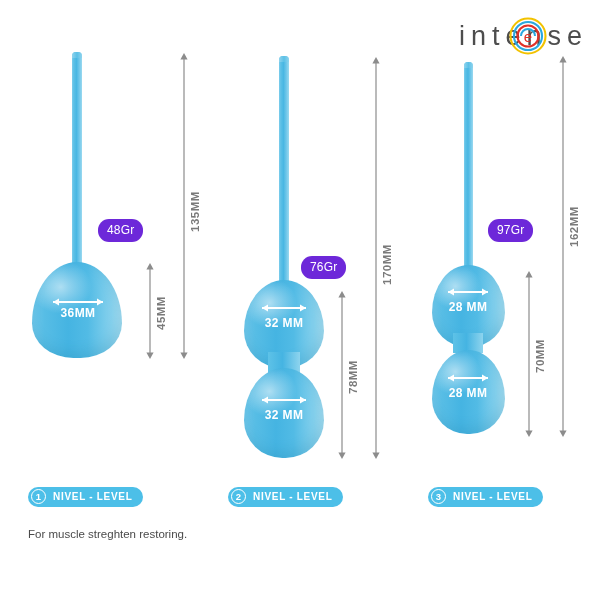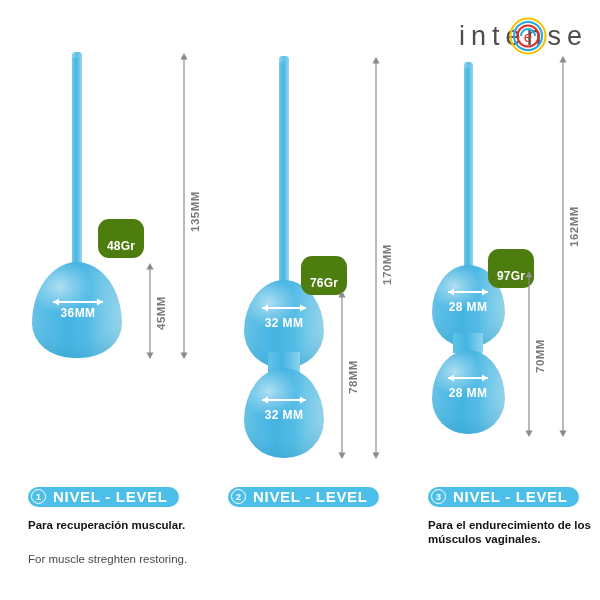--- a/index.html
+++ b/index.html
@@ -87,25 +87,25 @@
     font-weight: bold;
     font-size: 12px;
     letter-spacing: 0.4px;
     text-align: center;
     white-space: nowrap;
   }
 
   
   .weight-badge {
     position: absolute;
-    background: #4d7c0f;
+    background: #6d28d9;
     color: #ffffff;
-    font-weight: bold;
+    font-weight: normal;
     font-size: 12px;
-    padding: 20px 9px 5px;
+    padding: 4px 9px 5px;
     border-radius: 11px;
     white-space: nowrap;
     letter-spacing: 0.2px;
   }
 
   
   .dim {
     position: absolute;
     width: 14px;
   }
@@ -142,21 +142,21 @@
     font-size: 9.5px;
     font-weight: bold;
     display: flex;
     align-items: center;
     justify-content: center;
     margin-right: 7px;
     flex: 0 0 auto;
   }
   .level-pill-text {
     color: #ffffff;
-    font-size: 15px;
+    font-size: 10px;
     font-weight: bold;
     letter-spacing: 0.7px;
     white-space: nowrap;
   }
   .level-es {
     margin-top: 11px;
     font-size: 11.5px;
     font-weight: bold;
     color: #141414;
     line-height: 1.28;
@@ -283,21 +283,21 @@
       </svg>
       <div class="w-label" style="left:28px; top:300px; width:80px;">28 MM</div>
 
       <svg class="w-arrow" style="left:44px; top:372px; width:48px;" viewBox="0 0 48 12">
         <line x1="4" y1="6" x2="44" y2="6" stroke="#ffffff" stroke-width="2"></line>
         <path d="M 4 6 L 10 2.5 L 10 9.5 Z" fill="#ffffff"></path>
         <path d="M 44 6 L 38 2.5 L 38 9.5 Z" fill="#ffffff"></path>
       </svg>
       <div class="w-label" style="left:28px; top:386px; width:80px;">28 MM</div>
 
-      <div class="weight-badge" style="left:88px; top:219px;margin-top:30px;">97Gr</div>
+      <div class="weight-badge" style="left:88px; top:219px;">97Gr</div>
     </div>
 
     <svg class="dim" style="left:122px; top:270px; height:168px;" viewBox="0 0 14 168" preserveAspectRatio="none">
       <line x1="7" y1="4" x2="7" y2="164" stroke="#8c8c8c" stroke-width="1.2"></line>
       <path d="M 7 1 L 3.4 7.5 L 10.6 7.5 Z" fill="#8c8c8c"></path>
       <path d="M 7 167 L 3.4 160.5 L 10.6 160.5 Z" fill="#8c8c8c"></path>
     </svg>
     <div class="dim-label" style="left:134px; top:373px;">70MM</div>
 
     <svg class="dim" style="left:156px; top:55px; height:383px;" viewBox="0 0 14 383" preserveAspectRatio="none">
@@ -306,32 +306,30 @@
       <path d="M 7 382 L 3.4 375.5 L 10.6 375.5 Z" fill="#8c8c8c"></path>
     </svg>
     <div class="dim-label" style="left:168px; top:247px;">162MM</div>
   </div>
 
   <div class="level-block" id="lvl-1">
     <div class="level-pill">
       <span class="level-num">1</span>
       <span class="level-pill-text">NIVEL - LEVEL</span>
     </div>
-    <div class="level-es">Para recuperación muscular.</div>
     <div class="level-en">For muscle streghten restoring.</div>
   </div>
 
   <div class="level-block" id="lvl-2">
     <div class="level-pill">
       <span class="level-num">2</span>
       <span class="level-pill-text">NIVEL - LEVEL</span>
     </div>
   </div>
 
   <div class="level-block" id="lvl-3">
     <div class="level-pill">
       <span class="level-num">3</span>
       <span class="level-pill-text">NIVEL - LEVEL</span>
     </div>
-    <div class="level-es">Para el endurecimiento de los músculos vaginales.</div>
   </div>
 
 </div>
 
 </body></html>

